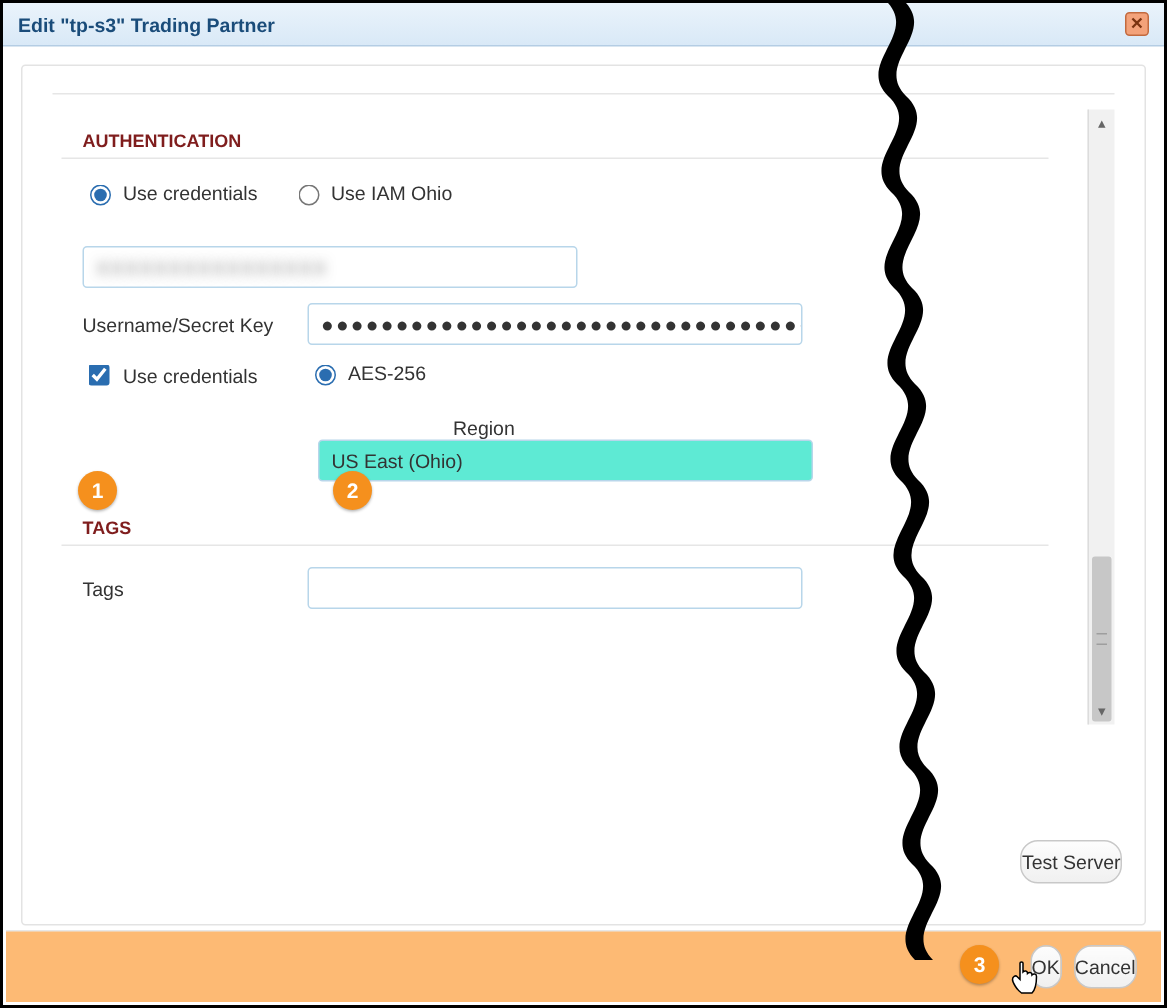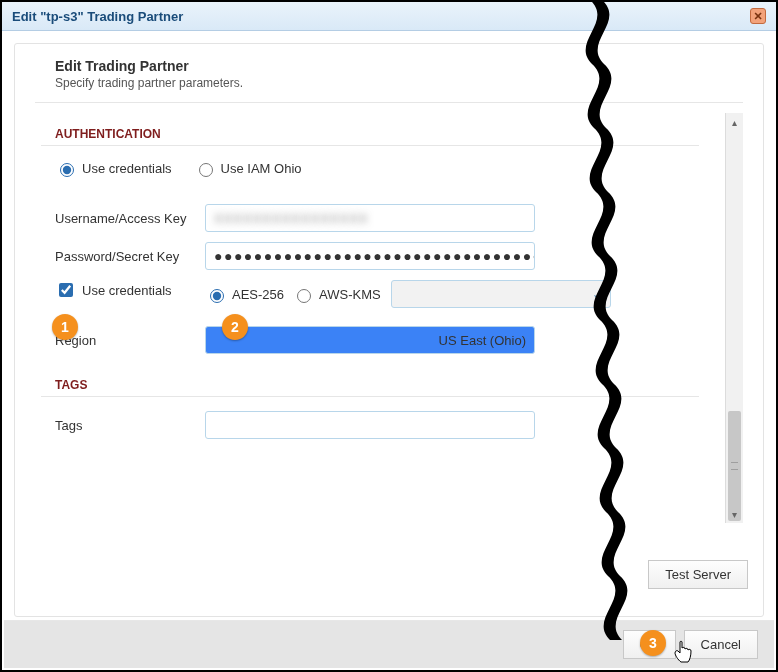--- a/index.html
+++ b/index.html
@@ -174,22 +174,22 @@
     border: 1px solid #b8d6ea;
     border-radius: 3px;
     background: #f2f2f2;
     display: flex;
     align-items: center;
     justify-content: flex-end;
     padding: 0 8px;
     cursor: pointer;
   }
   .select-box.enabled {
-    background: #3b82f6;
-    justify-content: flex-end;
+    background: #5eead4;
+    justify-content: flex-start;
   }
   .chev {
     color: #5b8fb9;
     font-size: 12px;
   }
   .enc-left {
     display: flex;
     align-items: center;
     gap: 6px;
     width: 150px;
@@ -207,33 +207,33 @@
     position: absolute;
     right: 28px;
     bottom: 80px;
     display: flex;
     gap: 8px;
   }
   .bottom-bar {
     position: absolute;
     left: 2px; right: 2px; bottom: 2px;
     height: 48px;
-    background: #e5e5e5;
+    background: #fdba74;
     border-top: 1px solid #e7e7e7;
     display: flex;
     justify-content: flex-end;
     align-items: center;
     padding-right: 16px;
     gap: 8px;
   }
   .btn {
     border: 1px solid #c8c8c8;
     background: linear-gradient(#fdfdfd, #f0f0f0);
-    border-radius: 0;
-    padding: 6px 16px;
+    border-radius: 12px;
+    padding: 6px 0;
     font-size: 13px;
     cursor: pointer;
     color: #333;
   }
   .callout {
     position: absolute;
     width: 26px; height: 26px;
     border-radius: 50%;
     background: #f5901d;
     color: #fff;
@@ -268,82 +268,68 @@
 
 <div class="outer">
   <div class="titlebar">
     <span class="title">Edit "tp-s3" Trading Partner</span>
     <div class="close-btn">✕</div>
   </div>
 
   <div class="dialog-body">
     <div class="inner-panel">
 
-      <div class="header-block">
-        <h2>Edit Trading Partner</h2>
-        <div class="sub">Specify trading partner parameters.</div>
-      </div>
       <div class="hr"></div>
 
       <div class="scroll-wrap">
         <div class="form-area">
 
           <div class="fieldset-label">AUTHENTICATION</div>
           <div class="fieldset-rule"></div>
 
           <div class="radio-row" style="margin-bottom:27px;">
             <label class="radio-item">
               <input type="radio" name="authmode" checked="" style="">
               <span>Use credentials</span>
             </label>
             <label class="radio-item">
               <input type="radio" name="authmode" style="">
               <span>Use IAM Ohio</span>
             </label>
           </div>
 
           <div class="row">
-            <div class="lbl">Username/Access Key</div>
             <div class="text-input blurred" style="display:flex;align-items:center;">
                 <span>XXXXXXXXXXXXXXXX</span>
               </div>
           </div>
 
           <div class="row">
-            <div class="lbl">Password/Secret Key</div>
+            <div class="lbl">Username/Secret Key</div>
             <div class="text-input dots" style="display:flex;align-items:center;">
                 <span>●●●●●●●●●●●●●●●●●●●●●●●●●●●●●●●●●●●●●●●●</span>
               </div>
           </div>
 
           <div class="row" style="align-items:flex-start;">
             <div class="enc-left">
               <input type="checkbox" checked="" style="">
               <span>Use credentials</span>
             </div>
             <div class="enc-options">
               <div class="enc-opt-line">
                 <label class="radio-item">
                   <input type="radio" name="enc" checked="" style="">
                   <span>AES-256</span>
                 </label>
               </div>
-              <div class="enc-opt-line">
-                <label class="radio-item">
-                  <input type="radio" name="enc" style="">
-                  <span>AWS-KMS</span>
-                </label>
-                <div class="select-box">
-                  <span class="chev">⌄</span>
-                </div>
-              </div>
             </div>
           </div>
 
-          <div class="row" style="margin-top:18px;">
+          <div class="row" style="margin-top:18px;flex-direction:column;">
             <div class="lbl">Region</div>
             <div class="select-box enabled" style="width:330px;">
               <span>US East (Ohio)</span>
             </div>
           </div>
 
           <div class="fieldset-label" style="margin-top:24px;">TAGS</div>
           <div class="fieldset-rule"></div>
 
           <div class="row">

